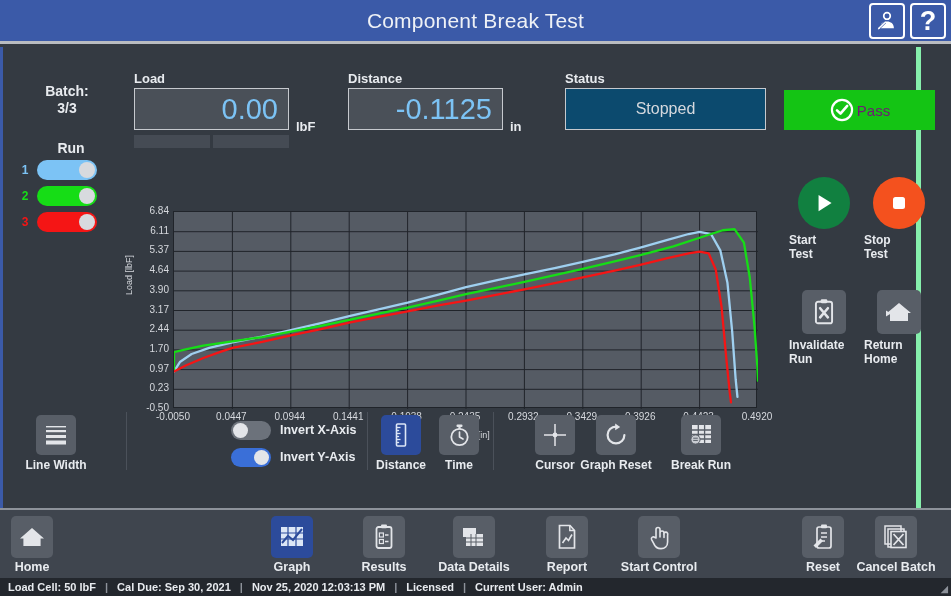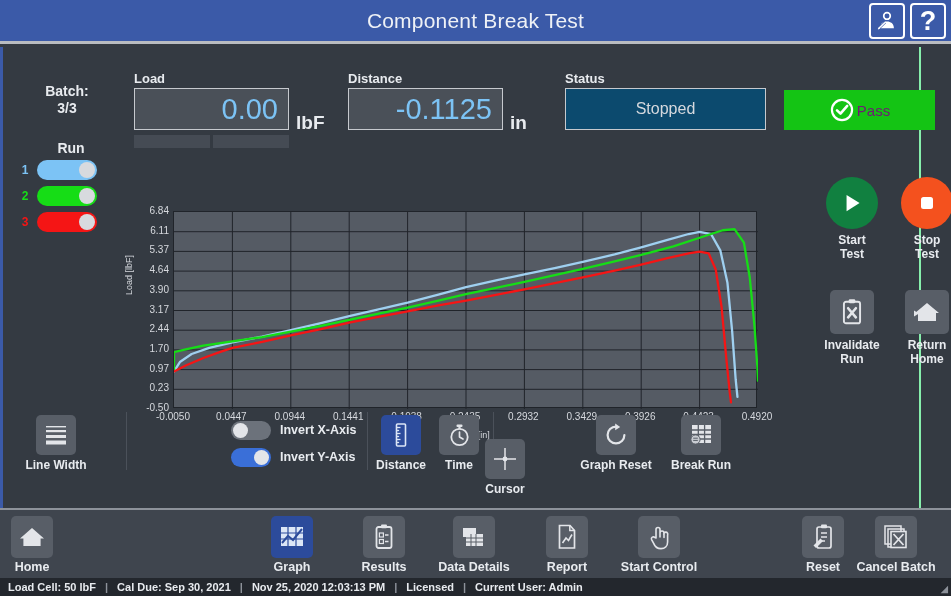--- a/index.html
+++ b/index.html
@@ -24,21 +24,21 @@
     border: 2px solid #ffffff; border-radius: 4px;
     display: flex; align-items: center; justify-content: center;
   }
   .ticon svg { display: block; }
   .help-q { color: #fff; font-size: 27px; font-weight: bold; line-height: 1; }
 
   
   .body-area {
     position: absolute; left: 0; top: 47px; width: 921px; height: 461px;
     background: #343a42;
-    border-left: 3px solid #3b5aa8; border-right: 2px solid #86efac;
+    border-left: 3px solid #3b5aa8; border-right: 5px solid #86efac;
   }
 
   
   .batch-label {
     position: absolute; left: 14px; top: 36px; width: 100px;
     text-align: center; color: #e8ebef; font-size: 14px; font-weight: bold; line-height: 17px;
   }
   .run-head {
     position: absolute; left: 28px; top: 93px; width: 80px;
     text-align: center; color: #e8ebef; font-size: 14px; font-weight: bold;
@@ -57,21 +57,21 @@
   
   .field { position: absolute; }
   .field-label { color: #e8ebef; font-size: 13px; font-weight: bold; margin-bottom: 2px; }
   .field-box {
     background: #4a5058; border: 1px solid #c6c9ce;
     display: flex; align-items: center; justify-content: flex-end;
     padding-right: 10px;
   }
   .field-value { color: #7cc3f5; font-size: 29px; }
   .field-unit {
-    color: #e8ebef; font-size: 19px; font-weight: bold;
+    color: #e8ebef; font-size: 13px; font-weight: bold;
     position: absolute; bottom: 6px;
   }
   .subbars { position: absolute; display: flex; gap: 3px; }
   .subbar { height: 13px; background: #454b54; }
 
   .status-box {
     background: #0c4a6e; border: 1px solid #c6c9ce;
     display: flex; align-items: center; justify-content: center;
   }
   .status-text { color: #d6d9de; font-size: 16px; }
@@ -102,21 +102,21 @@
   .xlabel {
     position: absolute; left: 70px; top: 265px; width: 584px;
     text-align: center; color: #d6d9de; font-size: 9px;
   }
 
   
   .circle-btn {
     width: 52px; height: 52px; border-radius: 50%;
     display: flex; align-items: center; justify-content: center;
   }
-  .act { position: absolute; width: 70px; text-align: center; margin-left: 28px; }
+  .act { position: absolute; width: 70px; text-align: left; }
   .act-cap { color: #e8ebef; font-size: 12px; font-weight: bold; line-height: 14px; margin-top: 4px; }
   .sq-btn {
     width: 44px; height: 44px; border-radius: 5px; background: #585e67;
     display: flex; align-items: center; justify-content: center; margin: 0 auto;
   }
 
   
   .ctl-sep {
     position: absolute; width: 1px; background: #4b515a;
   }
@@ -393,21 +393,21 @@
           <path d="M12.5 15 L12.5 10.2 M12.5 15 L16 17" stroke="#e3e5e9" stroke-width="1.7" stroke-linecap="round"></path>
           <rect x="9.5" y="2.6" width="6" height="2.3" rx="1" fill="#e3e5e9"></rect>
           <rect x="11.4" y="4.6" width="2.2" height="2.6" fill="#e3e5e9"></rect>
         </svg>
       </div>
       <div class="ctl-cap">Time</div>
     </div>
 
     <div class="ctl-sep" style="left:490px; top:365px; height:58px;"></div>
 
-    <div class="ctlbtn" style="left:466px; top:368px;margin-top:24px;">
+    <div class="ctlbtn" style="left:516px; top:368px;">
       <div class="sq">
         <svg width="28" height="28" viewBox="0 0 28 28">
           <path d="M14 3 V25 M3 14 H25" stroke="#e3e5e9" stroke-width="1.5"></path>
           <circle cx="14" cy="14" r="2.4" fill="#e3e5e9"></circle>
         </svg>
       </div>
       <div class="ctl-cap">Cursor</div>
     </div>
     <div class="ctlbtn" style="left:577px; top:368px;">
       <div class="sq">

